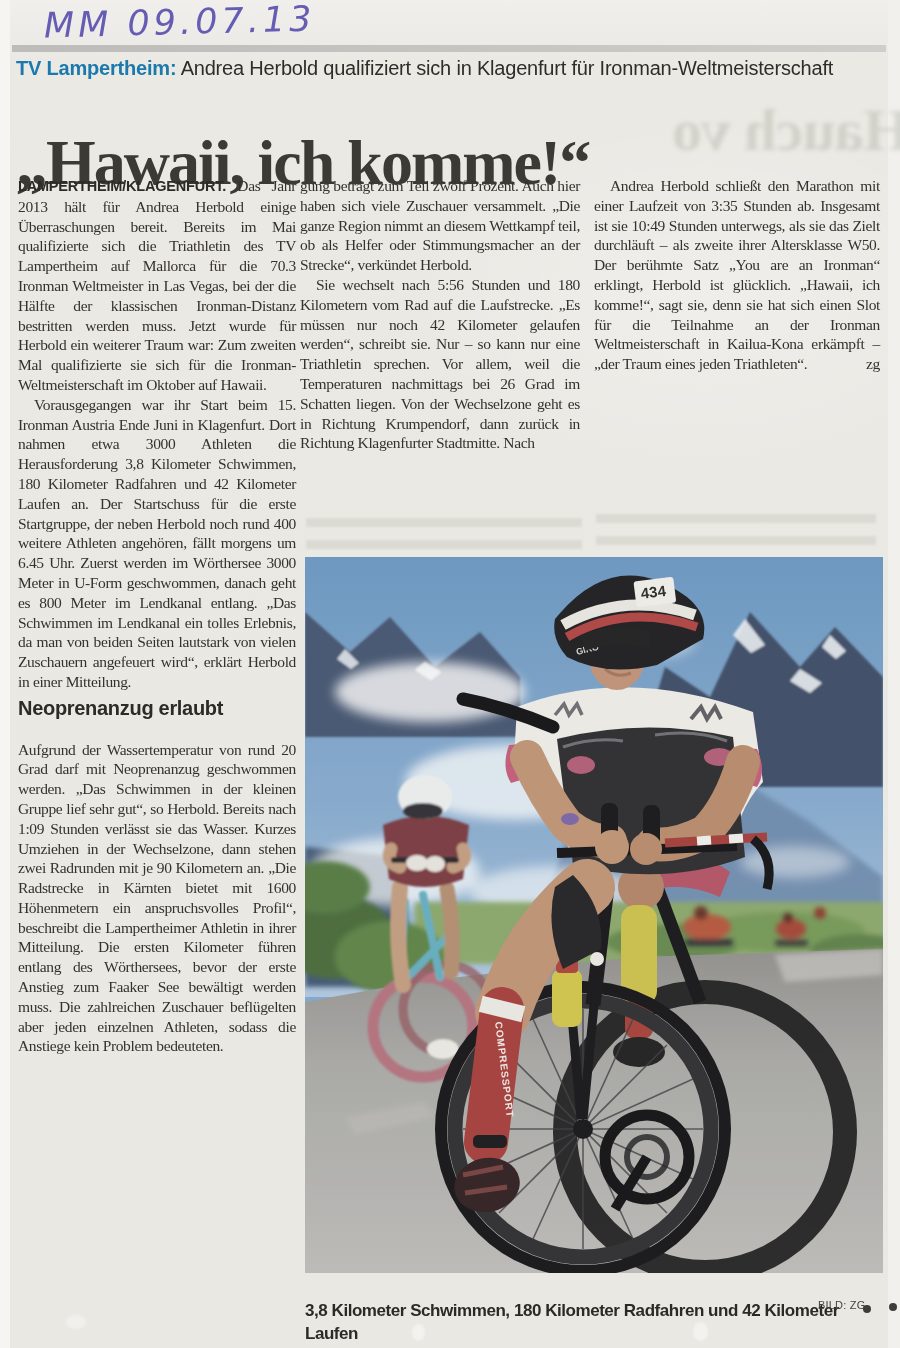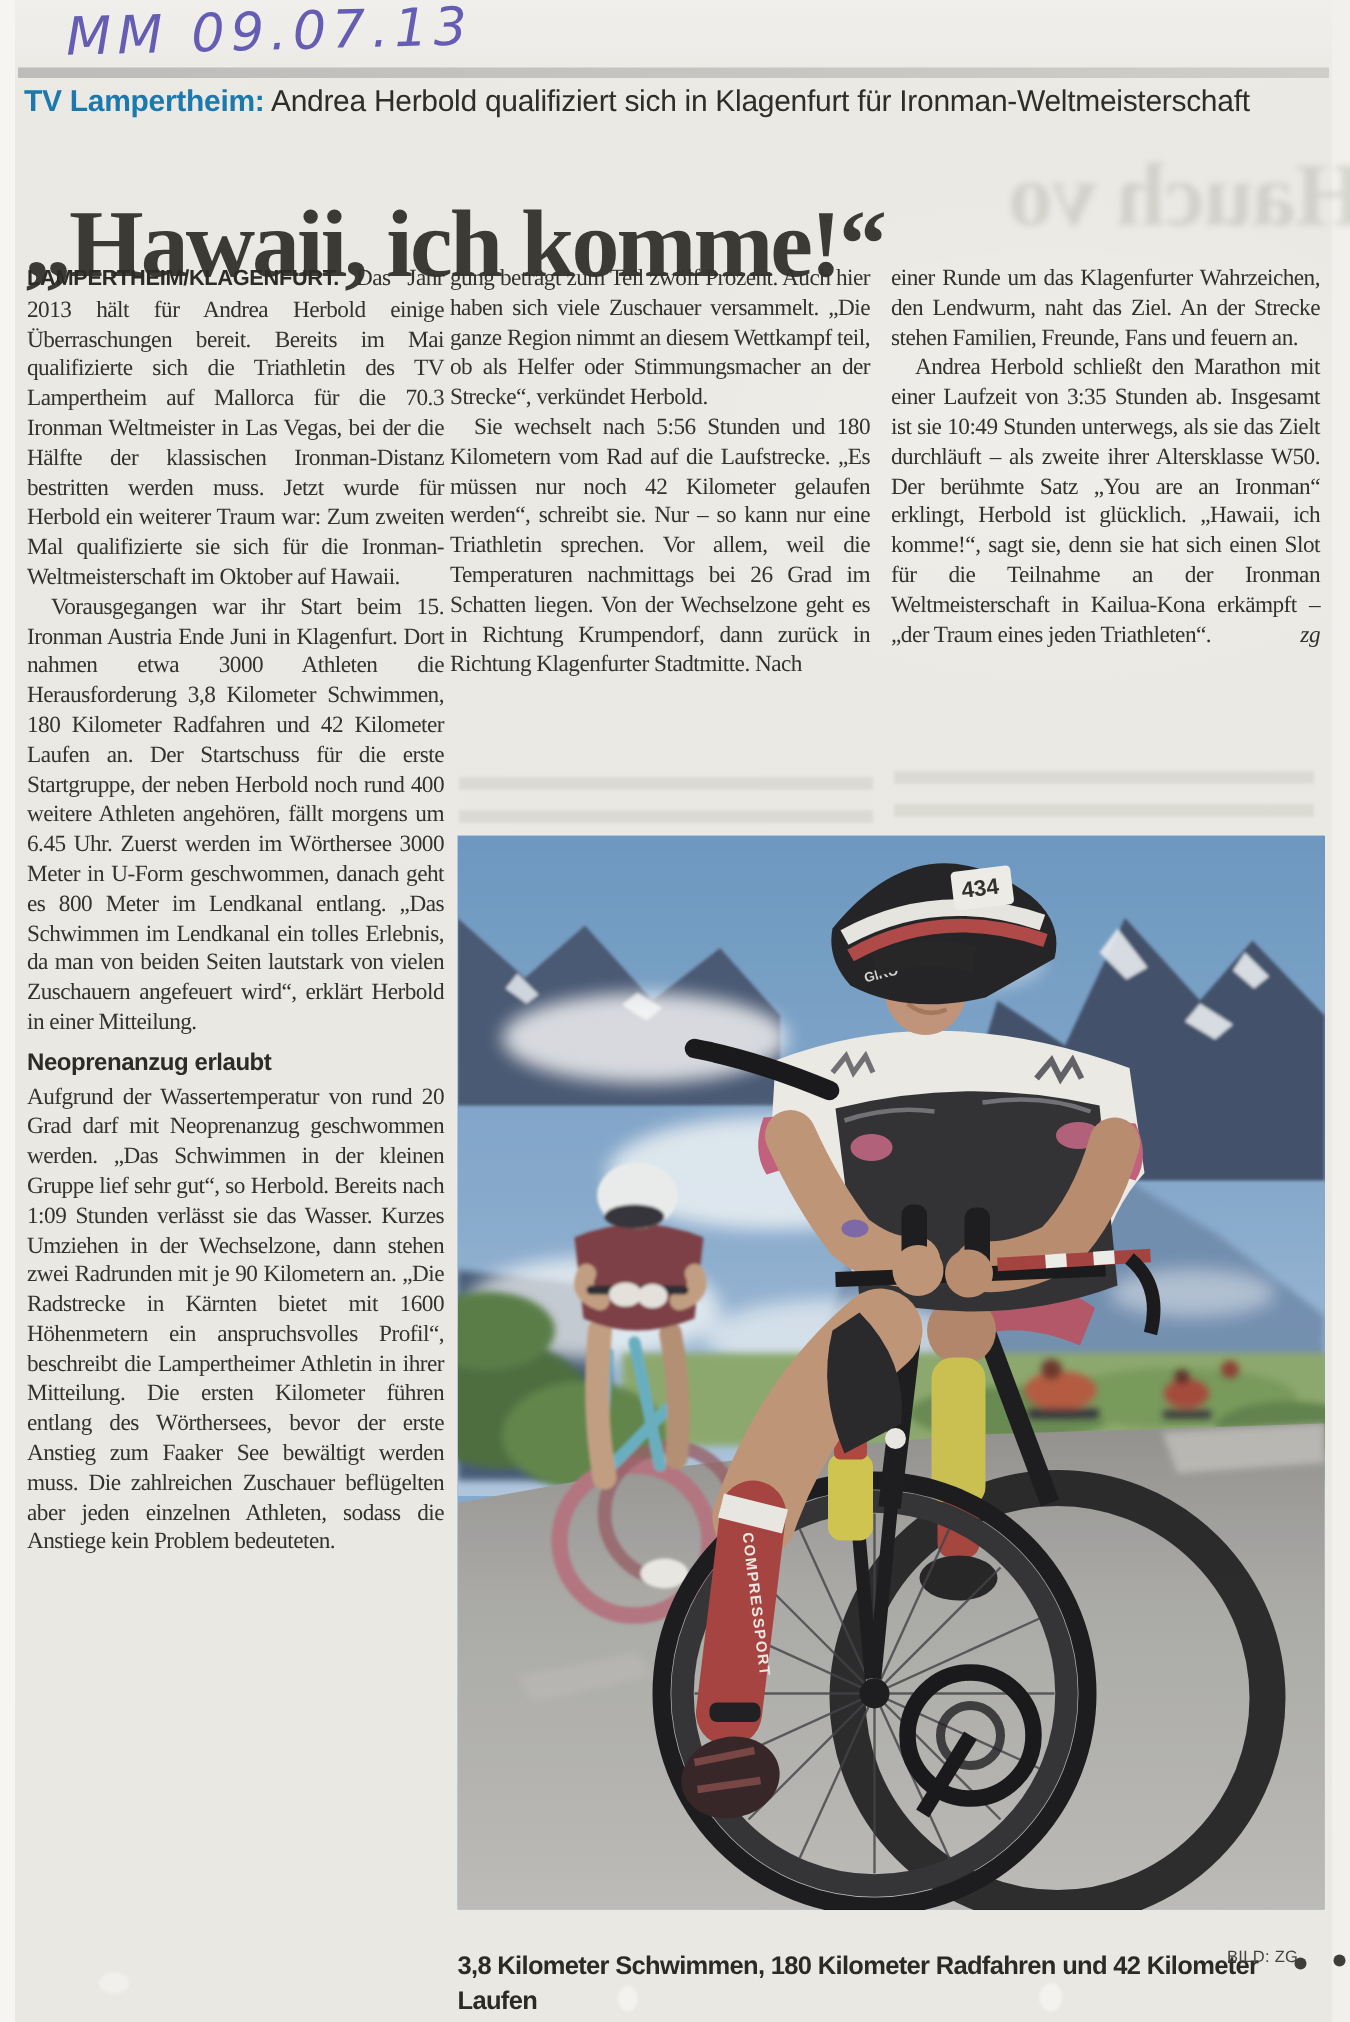--- a/index.html
+++ b/index.html
@@ -32,22 +32,22 @@
   .col{position:absolute;top:176px;font-size:15.5px;line-height:19.8px;letter-spacing:-.35px;
     text-align:justify;hyphens:auto;-webkit-hyphens:auto;color:#34322c;}
   .col p{margin:0;}
   .col p.ind{text-indent:16px;}
   #col1{left:18px;width:278px;}
   #col2{left:300px;width:280px;}
   #col3{left:594px;width:286px;}
   .dateline{font-family:"Liberation Sans","DejaVu Sans",sans-serif;font-weight:700;
     font-size:14.5px;letter-spacing:-.2px;color:#2c2b27;}
   .subhead{font-family:"Liberation Sans","DejaVu Sans",sans-serif;font-weight:700;
-    font-size:16px;letter-spacing:-.3px;margin:7px 0 3px 0;color:#2c2b27;text-align:left;}
-  .byline{float:right;font-style:italic;}
+    font-size:20px;letter-spacing:-.3px;margin:7px 0 21px 0;color:#2c2b27;text-align:left;}
+  .byline{float:right;}
   .bleedlines{position:absolute;opacity:.16;filter:blur(1px);
     background:repeating-linear-gradient(180deg,#8d9180 0 9px,transparent 9px 22px);}
   #bleed-a{left:306px;top:518px;width:276px;height:36px;}
   #bleed-b{left:596px;top:514px;width:280px;height:40px;}
   .photo{position:absolute;left:305px;top:557px;width:578px;height:716px;background:#7fa6cf;}
   .photo svg{display:block;filter:saturate(.82) contrast(.97);}
   .caption{position:absolute;left:305px;top:1279px;width:560px;
     font-family:"Liberation Sans","DejaVu Sans",sans-serif;font-weight:700;
     font-size:17px;line-height:23px;letter-spacing:-.45px;color:#2b2a27;margin-top:20px;}
   .credit{position:absolute;left:818px;top:1299px;
@@ -80,21 +80,20 @@
   <div class="subhead">Neoprenanzug erlaubt</div>
   <p>Aufgrund der Wassertemperatur von rund 20 Grad darf mit Neoprenanzug geschwommen werden. „Das Schwimmen in der kleinen Gruppe lief sehr gut“, so Herbold. Bereits nach 1:09 Stunden verlässt sie das Wasser. Kurzes Umziehen in der Wechselzone, dann stehen zwei Radrunden mit je 90 Kilometern an. „Die Radstrecke in Kärnten bietet mit 1600 Höhenmetern ein anspruchsvolles Profil“, beschreibt die Lampertheimer Athletin in ihrer Mitteilung. Die ersten Kilometer führen entlang des Wörthersees, bevor der erste Anstieg zum Faaker See bewältigt werden muss. Die zahlreichen Zuschauer beflügelten aber jeden einzelnen Athleten, sodass die Anstiege kein Problem bedeuteten.</p>
 </div>
 
 <div class="col" id="col2">
   <p>gung beträgt zum Teil zwölf Prozent. Auch hier haben sich viele Zuschauer versammelt. „Die ganze Region nimmt an diesem Wettkampf teil, ob als Helfer oder Stimmungsmacher an der Strecke“, verkündet Herbold.</p>
   <p class="ind">Sie wechselt nach 5:56 Stunden und 180 Kilometern vom Rad auf die Laufstrecke. „Es müssen nur noch 42 Kilometer gelaufen werden“, schreibt sie. Nur – so kann nur eine Triathletin sprechen. Vor allem, weil die Temperaturen nachmittags bei 26 Grad im Schatten liegen. Von der Wechselzone geht es in Richtung Krumpendorf, dann zurück in Richtung Klagenfurter Stadtmitte. Nach</p>
 </div>
 
 <div class="col" id="col3">
-  <p>einer Runde um das Klagenfurter Wahrzeichen, den Lendwurm, naht das Ziel. An der Strecke stehen Familien, Freunde, Fans und feuern an.</p>
   <p class="ind"><span>Andrea Herbold schließt den Marathon mit einer Laufzeit von 3:35 Stunden ab. Insgesamt ist sie 10:49 Stunden unterwegs, als sie das Zielt durchläuft – als zweite ihrer Altersklasse W50. Der berühmte Satz „You are an Ironman“ erklingt, Herbold ist glücklich. „Hawaii, ich komme!“, sagt sie, denn sie hat sich einen Slot für die Teilnahme an der Ironman Weltmeisterschaft in Kailua-Kona erkämpft – „der Traum eines jeden Triathleten“.</span> <span class="byline">zg</span></p>
 </div>
 
 <div class="bleedlines" id="bleed-a"></div>
 <div class="bleedlines" id="bleed-b"></div>
 
 <div class="photo">
 <svg width="578" height="716" viewBox="0 0 578 716" xmlns="http://www.w3.org/2000/svg">
   <defs>
     <linearGradient id="sky" x1="0" y1="0" x2="0" y2="1">

